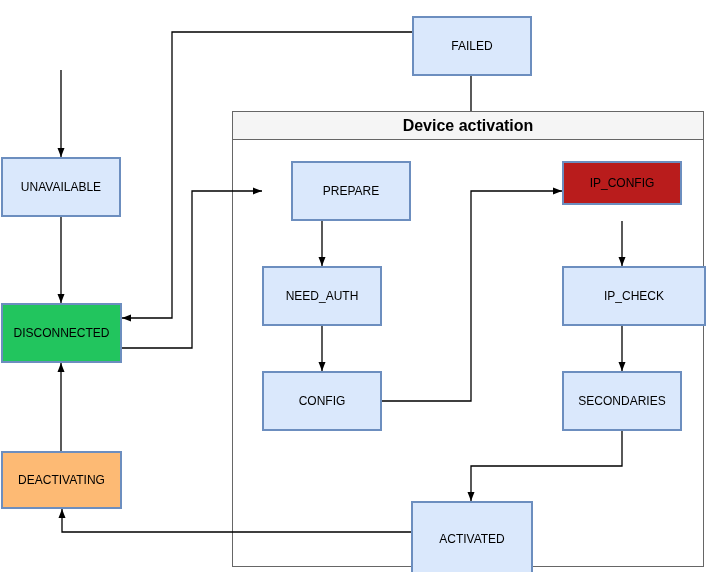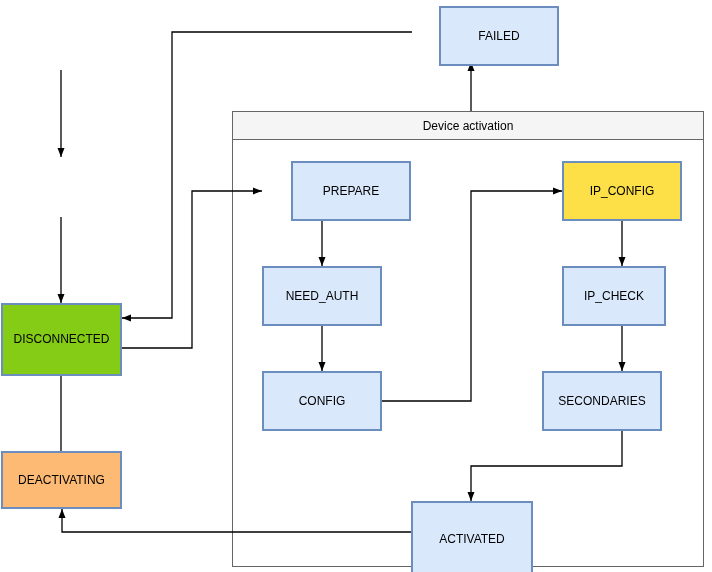--- a/index.html
+++ b/index.html
@@ -19,22 +19,22 @@
     border: 1px solid;
     background: #ffffff;
     z-index: 1;
   }
   #activation-header {
     box-sizing: border-box;
     border-bottom: 1px solid;
     display: flex;
     align-items: center;
     justify-content: center;
-    font-size: 12px;
-    font-weight: normal;
+    font-size: 16px;
+    font-weight: bold;
   }
   #edges {
     position: absolute;
     left: 0;
     top: 0;
     z-index: 2;
     pointer-events: none;
   }
   .node {
     position: absolute;
@@ -74,43 +74,46 @@
       <polyline points="412,32 172,32 172,318 122,318" fill="none" stroke="#000000" stroke-width="1.3" marker-end="url(#arrow)"></polyline>
       <polyline points="322,221 322,266" fill="none" stroke="#000000" stroke-width="1.3" marker-end="url(#arrow)"></polyline>
       <polyline points="322,326 322,371" fill="none" stroke="#000000" stroke-width="1.3" marker-end="url(#arrow)"></polyline>
       <polyline points="382,401 471,401 471,191 562,191" fill="none" stroke="#000000" stroke-width="1.3" marker-end="url(#arrow)"></polyline>
       <polyline points="622,221 622,266" fill="none" stroke="#000000" stroke-width="1.3" marker-end="url(#arrow)"></polyline>
       <polyline points="622,326 622,371" fill="none" stroke="#000000" stroke-width="1.3" marker-end="url(#arrow)"></polyline>
       <polyline points="622,431 622,466 471,466 471,501" fill="none" stroke="#000000" stroke-width="1.3" marker-end="url(#arrow)"></polyline>
       <polyline points="471,111 471,62" fill="none" stroke="#000000" stroke-width="1.3" marker-end="url(#arrow)"></polyline>
     </svg>
 
-    <div class="node" style="left: 1px; top: 303px; width: 121px; height: 73px; background: #84cc16; border-color: rgb(108, 142, 191); color: rgb(0, 0, 0);">
+    <div class="node" style="left: 1px; top: 157px; width: 120px; height: 60px; background: rgb(218, 232, 252); border-color: rgb(108, 142, 191); color: rgb(0, 0, 0);">
+      <span>UNAVAILABLE</span>
+    </div>
+    <div class="node" style="left: 1px; top: 303px; width: 121px; height: 60px; background: #22c55e; border-color: rgb(108, 142, 191); color: rgb(0, 0, 0);">
       <span>DISCONNECTED</span>
     </div>
     <div class="node" style="left: 1px; top: 451px; width: 121px; height: 58px; background: #fdba74; border-color: rgb(108, 142, 191); color: rgb(0, 0, 0);">
       <span>DEACTIVATING</span>
     </div>
-    <div class="node" style="left: 412px; top: 6px; width: 120px; height: 60px; background: rgb(218, 232, 252); border-color: rgb(108, 142, 191); color: rgb(0, 0, 0); margin-left: 27px;">
+    <div class="node" style="left: 412px; top: 16px; width: 120px; height: 60px; background: rgb(218, 232, 252); border-color: rgb(108, 142, 191); color: rgb(0, 0, 0);">
       <span>FAILED</span>
     </div>
     <div class="node" style="left: 262px; top: 161px; width: 120px; height: 60px; background: rgb(218, 232, 252); border-color: rgb(108, 142, 191); color: rgb(0, 0, 0); margin-left: 29px;">
       <span>PREPARE</span>
     </div>
     <div class="node" style="left: 262px; top: 266px; width: 120px; height: 60px; background: rgb(218, 232, 252); border-color: rgb(108, 142, 191); color: rgb(0, 0, 0);">
       <span>NEED_AUTH</span>
     </div>
     <div class="node" style="left: 262px; top: 371px; width: 120px; height: 60px; background: rgb(218, 232, 252); border-color: rgb(108, 142, 191); color: rgb(0, 0, 0); align-items: center;">
       <span>CONFIG</span>
     </div>
-    <div class="node" style="left: 562px; top: 161px; width: 120px; height: 60px; background: #fde047; border-color: rgb(108, 142, 191); color: rgb(0, 0, 0);">
+    <div class="node" style="left: 562px; top: 161px; width: 120px; height: 44px; background: #b91c1c; border-color: rgb(108, 142, 191); color: rgb(0, 0, 0);">
       <span>IP_CONFIG</span>
     </div>
-    <div class="node" style="left: 562px; top: 266px; width: 104px; height: 60px; background: rgb(218, 232, 252); border-color: rgb(108, 142, 191); color: rgb(0, 0, 0);">
+    <div class="node" style="left: 562px; top: 266px; width: 144px; height: 60px; background: rgb(218, 232, 252); border-color: rgb(108, 142, 191); color: rgb(0, 0, 0);">
       <span>IP_CHECK</span>
     </div>
-    <div class="node" style="left: 542px; top: 371px; width: 120px; height: 60px; background: rgb(218, 232, 252); border-color: rgb(108, 142, 191); color: rgb(0, 0, 0);">
+    <div class="node" style="left: 562px; top: 371px; width: 120px; height: 60px; background: rgb(218, 232, 252); border-color: rgb(108, 142, 191); color: rgb(0, 0, 0);">
       <span>SECONDARIES</span>
     </div>
     <div class="node" style="left: 411px; top: 501px; width: 122px; height: 76px; background: rgb(218, 232, 252); border-color: rgb(108, 142, 191); color: rgb(0, 0, 0);">
       <span>ACTIVATED</span>
     </div>
   </div>
 
 </body></html>

